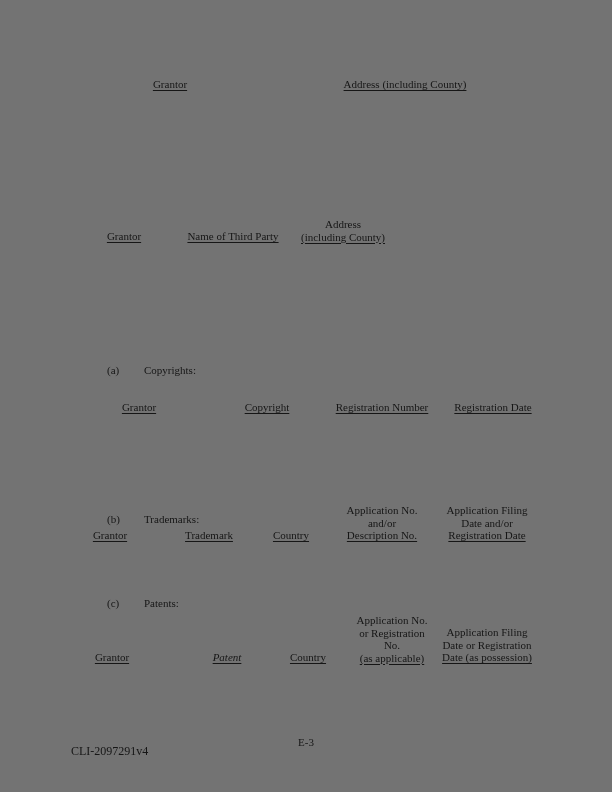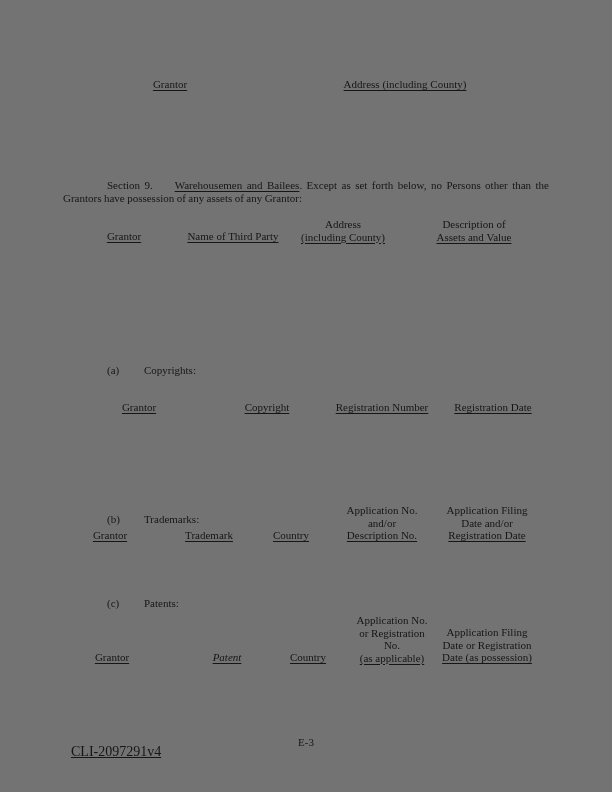--- a/index.html
+++ b/index.html
@@ -58,52 +58,46 @@
     left: 0;
     top: 736px;
     width: 612px;
     text-align: center;
     line-height: 12px;
   }
   .footer-id {
     position: absolute;
     left: 71px;
     top: 747px;
-    font-size: 14px;
+    font-size: 12px;
     line-height: 9px;
-    text-decoration: underline;
   }
 </style>
 </head>
 <body>
 
 <div class="page">
 
   <div class="col" style="left:120px; top:78px; width:100px;">
     <span class="u">Grantor</span>
   </div>
   <div class="col" style="left:330px; top:78px; width:150px;">
     <span class="u">Address (including County)</span>
   </div>
 
-  <p class="para" style="top:179px;"><span>Section 9.</span><span class="tab"></span><span class="u">Warehousemen and Bailees</span><span>.  Except as set forth below, no Persons other than the Grantors have possession of any assets of any Grantor:</span></p>
 
   <div class="col" style="left:74px; top:230px; width:100px;">
     <span class="u">Grantor</span>
   </div>
   <div class="col" style="left:163px; top:230px; width:140px;">
     <span class="u">Name of Third Party</span>
   </div>
   <div class="col" style="left:273px; top:218px; width:140px;">
     <div>Address</div>
     <div><span class="u">(including County)</span></div>
-  </div>
-  <div class="col" style="left:404px; top:218px; width:140px;">
-    <div>Description of</div>
-    <div><span class="u">Assets and Value</span></div>
   </div>
 
 
   <div class="item-row" style="top:364px;">
     <span class="item-label">(a)</span><span>Copyrights:</span>
   </div>
 
   <div class="col" style="left:89px; top:401px; width:100px;">
     <span class="u">Grantor</span>
   </div>

